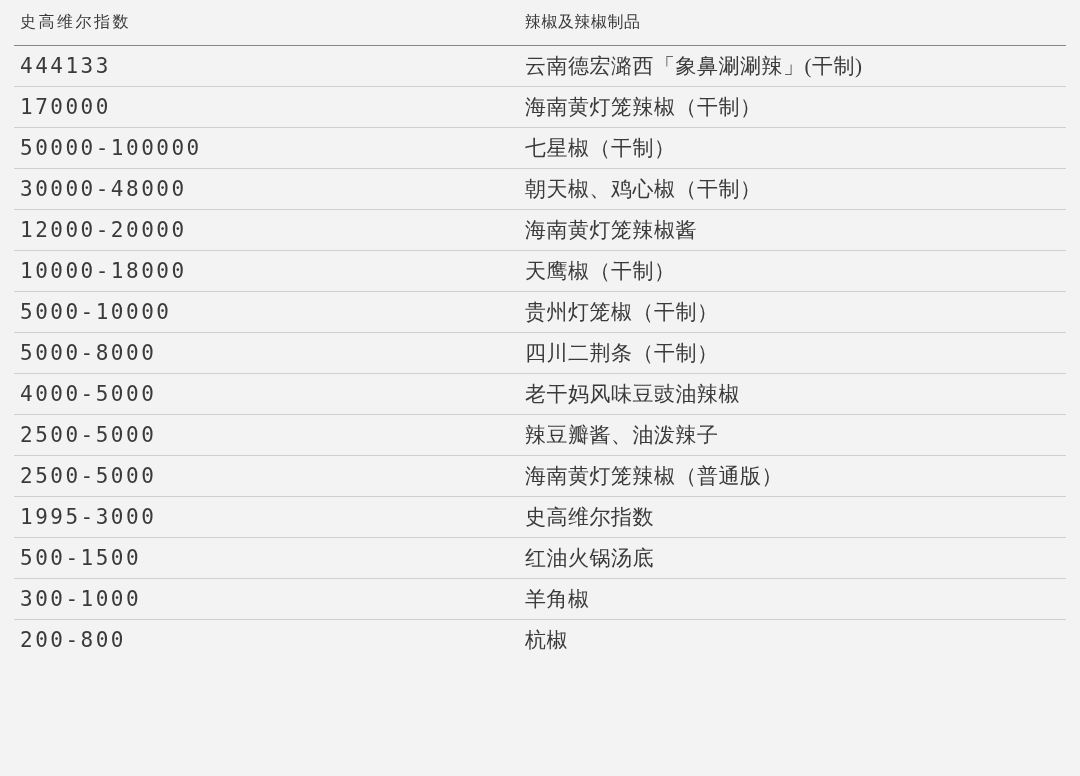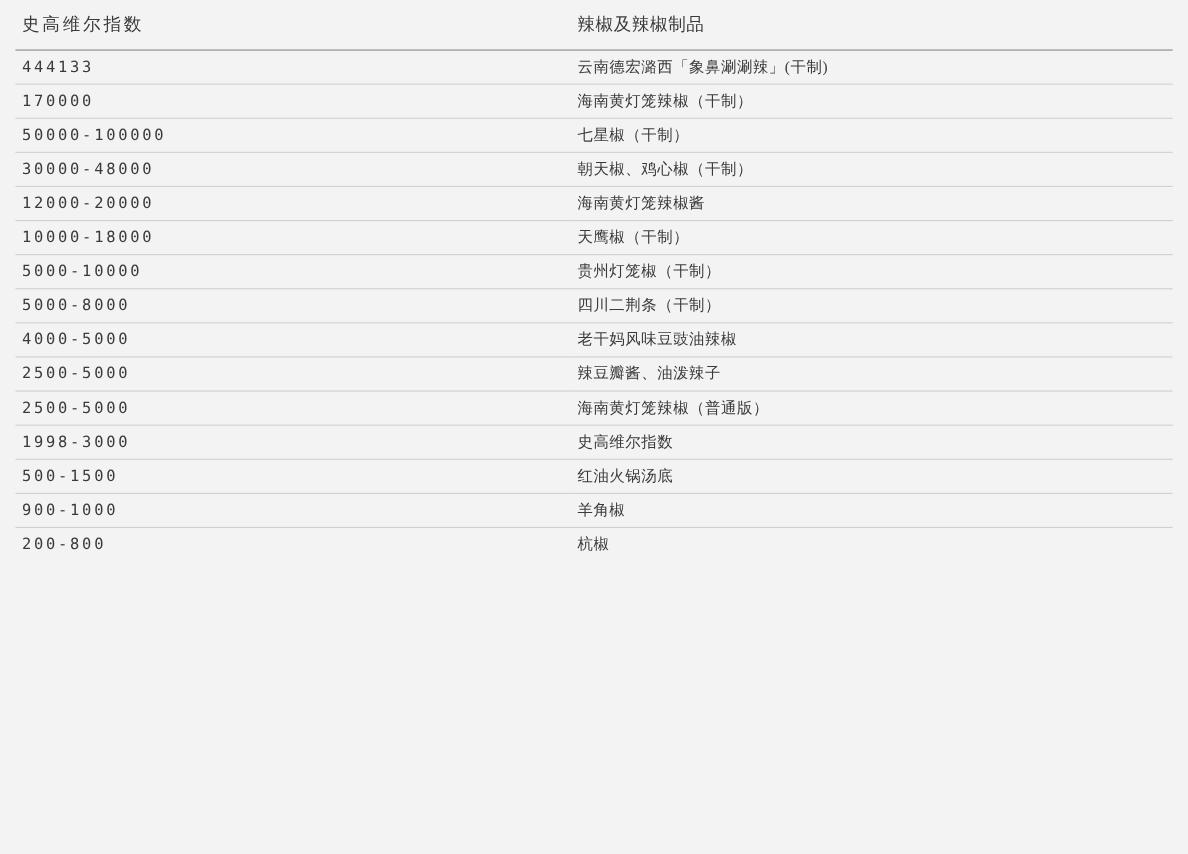--- a/index.html
+++ b/index.html
@@ -30,21 +30,21 @@
       letter-spacing: 0.5px;
     }
     .data-row {
       border-bottom: 1px solid #d0d0d0;
     }
     .data-row:last-child {
       border-bottom: none;
     }
     .cell {
       padding: 6px 6px;
-      font-size: 14px;
+      font-size: 21px;
       color: #3a3a3a;
       vertical-align: middle;
     }
     .cell-index {
       width: 48%;
       letter-spacing: 2.5px;
       font-family: "SimSun", "宋体", monospace;
     }
     .cell-name {
       width: 52%;
@@ -100,29 +100,29 @@
     </tr>
     <tr class="data-row">
       <td class="cell cell-index">2500-5000</td>
       <td class="cell cell-name">辣豆瓣酱、油泼辣子</td>
     </tr>
     <tr class="data-row">
       <td class="cell cell-index">2500-5000</td>
       <td class="cell cell-name">海南黄灯笼辣椒（普通版）</td>
     </tr>
     <tr class="data-row">
-      <td class="cell cell-index">1998-3000</td>
+      <td class="cell cell-index">1995-3000</td>
       <td class="cell cell-name">史高维尔指数</td>
     </tr>
     <tr class="data-row">
       <td class="cell cell-index">500-1500</td>
       <td class="cell cell-name">红油火锅汤底</td>
     </tr>
     <tr class="data-row">
-      <td class="cell cell-index">900-1000</td>
+      <td class="cell cell-index">300-1000</td>
       <td class="cell cell-name">羊角椒</td>
     </tr>
     <tr class="data-row">
       <td class="cell cell-index">200-800</td>
       <td class="cell cell-name">杭椒</td>
     </tr>
 
   </tbody>
 </table>
 

